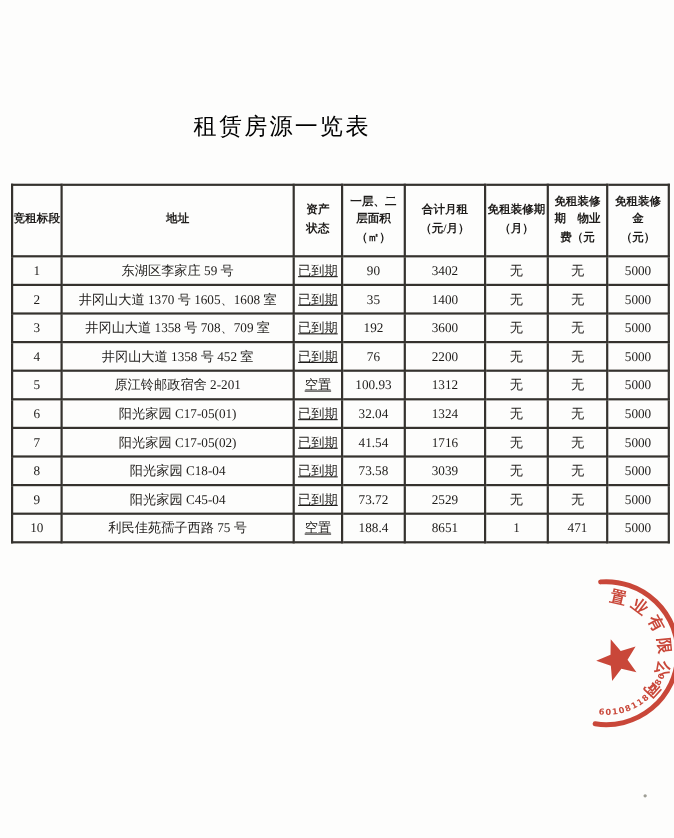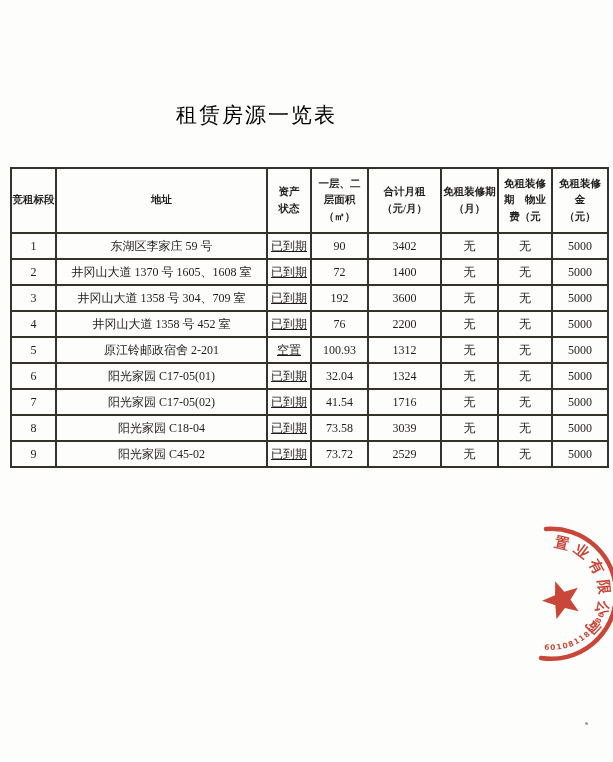--- a/index.html
+++ b/index.html
@@ -141,29 +141,29 @@
         <td>90</td>
         <td>3402</td>
         <td>无</td>
         <td>无</td>
         <td>5000</td>
       </tr>
       <tr>
         <td class="td-no">2</td>
         <td>井冈山大道 1370 号 1605、1608 室</td>
         <td class="td-status">已到期</td>
-        <td>72</td>
+        <td>35</td>
         <td>1400</td>
         <td>无</td>
         <td>无</td>
         <td>5000</td>
       </tr>
       <tr>
         <td class="td-no">3</td>
-        <td>井冈山大道 1358 号 304、709 室</td>
+        <td>井冈山大道 1358 号 708、709 室</td>
         <td class="td-status">已到期</td>
         <td>192</td>
         <td>3600</td>
         <td>无</td>
         <td>无</td>
         <td>5000</td>
       </tr>
       <tr>
         <td class="td-no">4</td>
         <td>井冈山大道 1358 号 452 室</td>
@@ -209,26 +209,36 @@
         <td>阳光家园 C18-04</td>
         <td class="td-status">已到期</td>
         <td>73.58</td>
         <td>3039</td>
         <td>无</td>
         <td>无</td>
         <td>5000</td>
       </tr>
       <tr>
         <td class="td-no">9</td>
-        <td>阳光家园 C45-02</td>
+        <td>阳光家园 C45-04</td>
         <td class="td-status">已到期</td>
         <td>73.72</td>
         <td>2529</td>
         <td>无</td>
         <td>无</td>
+        <td>5000</td>
+      </tr>
+      <tr>
+        <td class="td-no">10</td>
+        <td>利民佳苑孺子西路 75 号</td>
+        <td class="td-status">空置</td>
+        <td>188.4</td>
+        <td>8651</td>
+        <td>1</td>
+        <td>471</td>
         <td>5000</td>
       </tr>
     </tbody>
   </table>
 </div>
 
 <div class="seal">
   <svg width="78" height="152" viewBox="535 514 78 152" xmlns="http://www.w3.org/2000/svg">
     <defs>
       <path id="companyArc" d="M 544 548 A 47 47 0 1 1 548 641" fill="none"></path>

